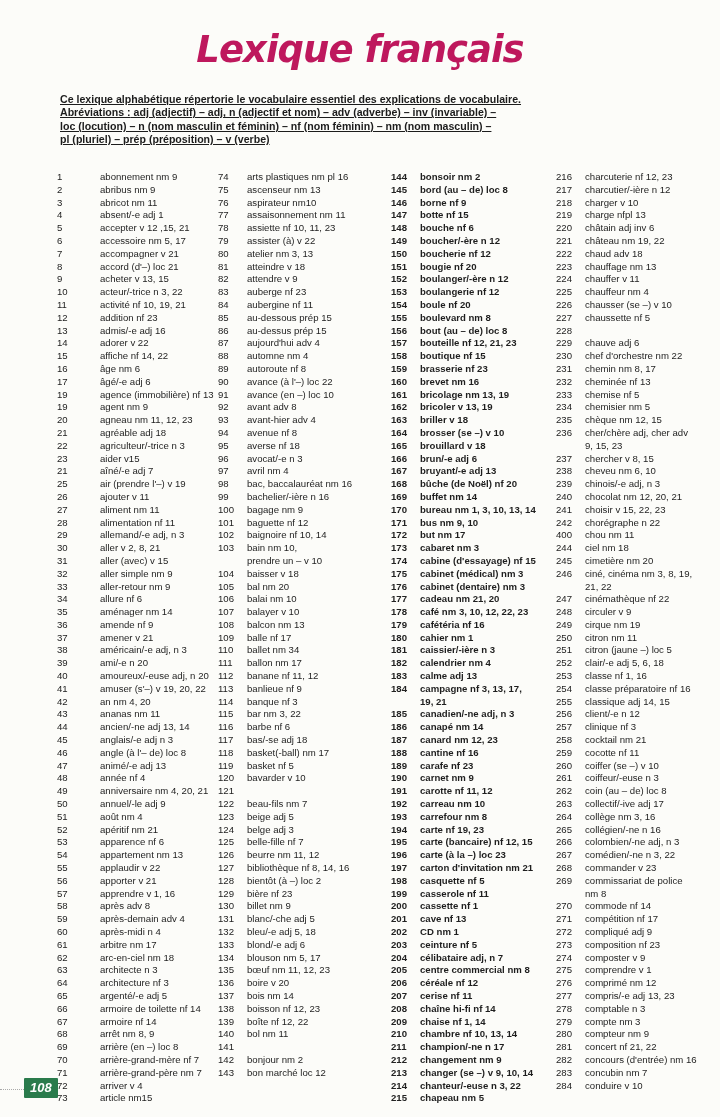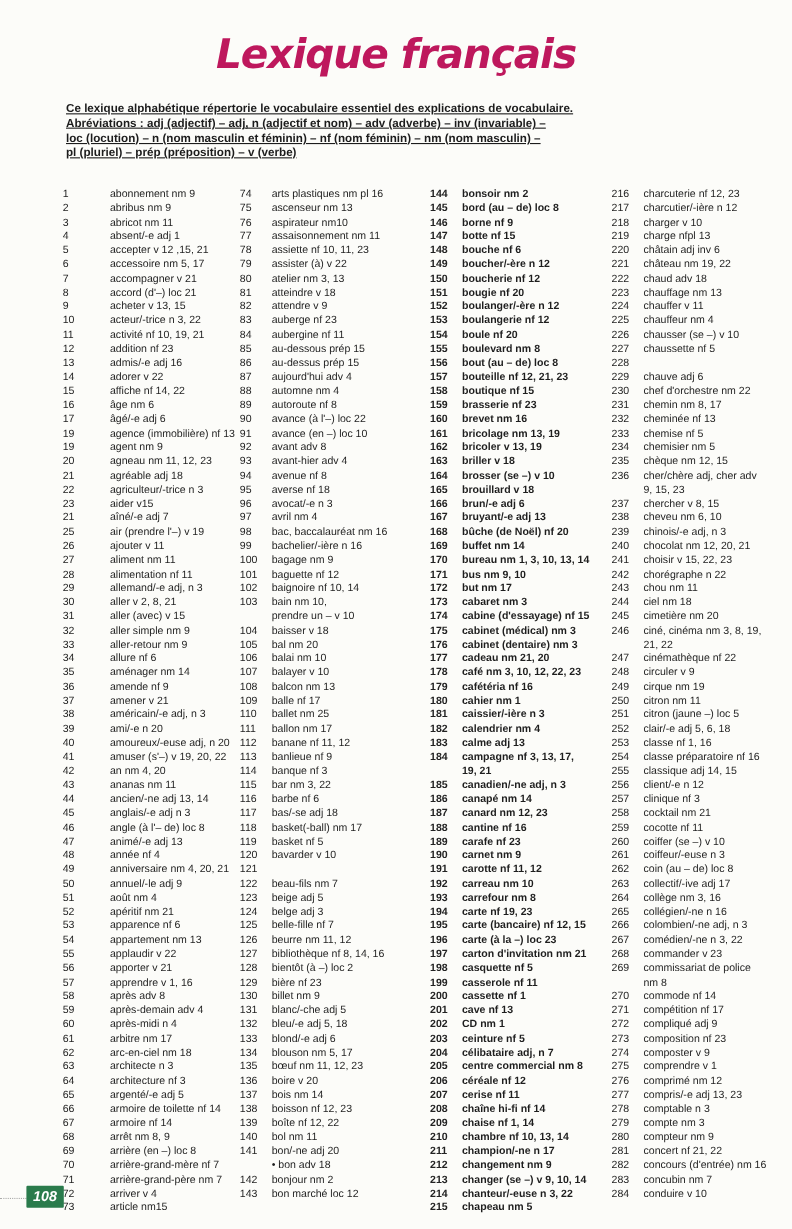--- a/index.html
+++ b/index.html
@@ -723,21 +723,21 @@
       </div>
       <div class="entry">
         <span class="num">109</span>
         <span class="txt">
           <span class="line">balle nf 17</span>
         </span>
       </div>
       <div class="entry">
         <span class="num">110</span>
         <span class="txt">
-          <span class="line">ballet nm 25</span>
+          <span class="line">ballet nm 34</span>
         </span>
       </div>
       <div class="entry">
         <span class="num">111</span>
         <span class="txt">
           <span class="line">ballon nm 17</span>
         </span>
       </div>
       <div class="entry">
         <span class="num">112</span>
@@ -905,24 +905,20 @@
         </span>
       </div>
       <div class="entry">
         <span class="num">140</span>
         <span class="txt">
           <span class="line">bol nm 11</span>
         </span>
       </div>
       <div class="entry">
         <span class="num">141</span>
-        <span class="txt">
-          <span class="line">bon/-ne adj 20</span>
-          <span class="line">• bon adv 18</span>
-        </span>
       </div>
       <div class="entry">
         <span class="num">142</span>
         <span class="txt">
           <span class="line">bonjour nm 2</span>
         </span>
       </div>
       <div class="entry">
         <span class="num">143</span>
         <span class="txt">
@@ -1520,21 +1516,21 @@
           <span class="line">choisir v 15, 22, 23</span>
         </span>
       </div>
       <div class="entry">
         <span class="num">242</span>
         <span class="txt">
           <span class="line">chorégraphe n 22</span>
         </span>
       </div>
       <div class="entry">
-        <span class="num">243</span>
+        <span class="num">400</span>
         <span class="txt">
           <span class="line">chou nm 11</span>
         </span>
       </div>
       <div class="entry">
         <span class="num">244</span>
         <span class="txt">
           <span class="line">ciel nm 18</span>
         </span>
       </div>

